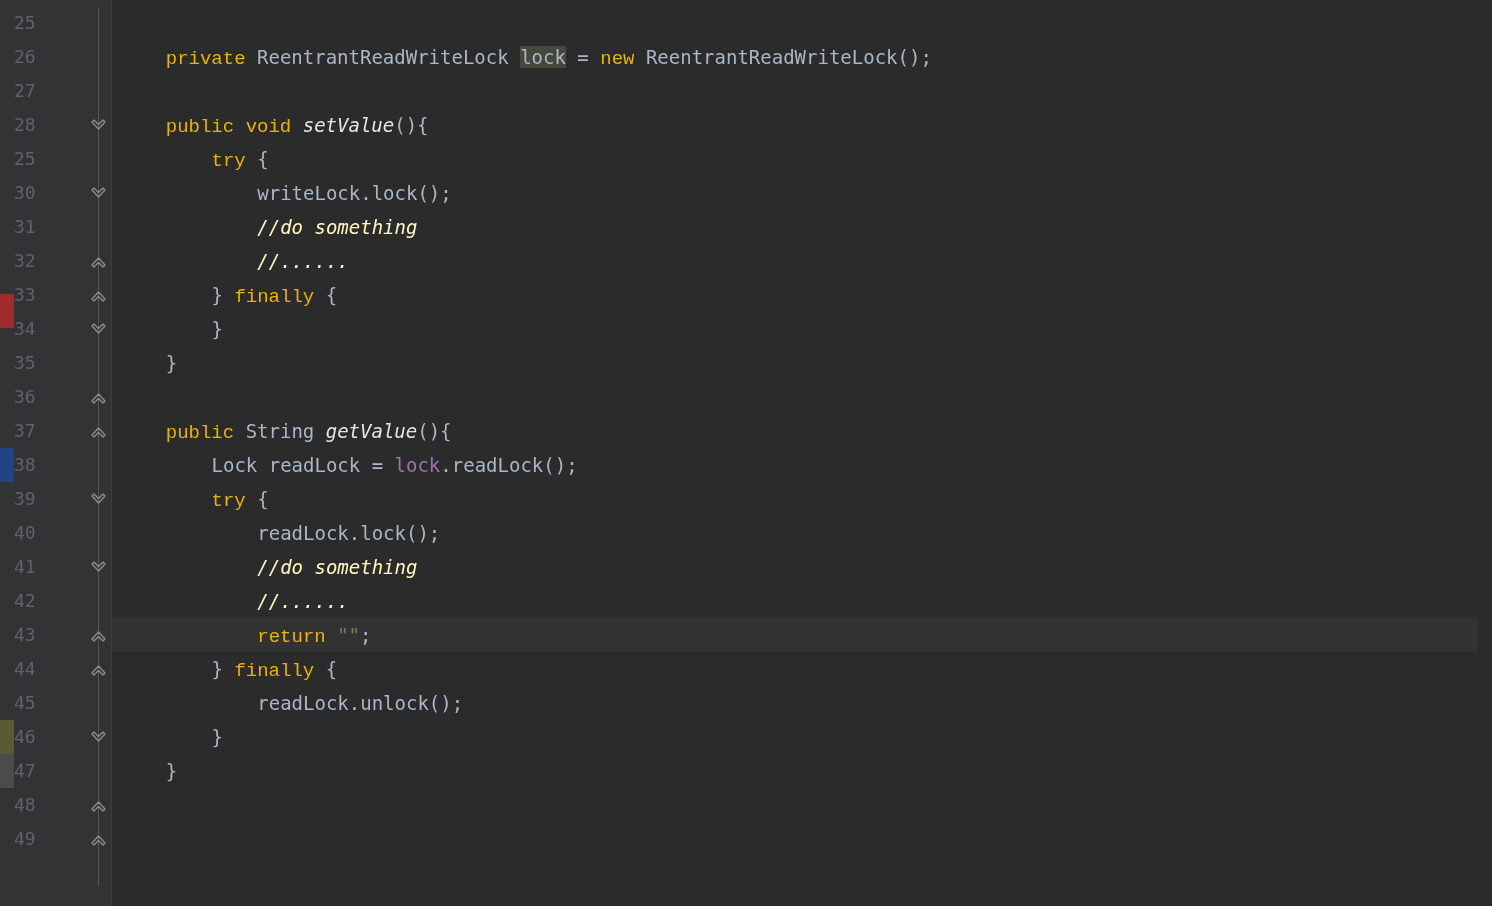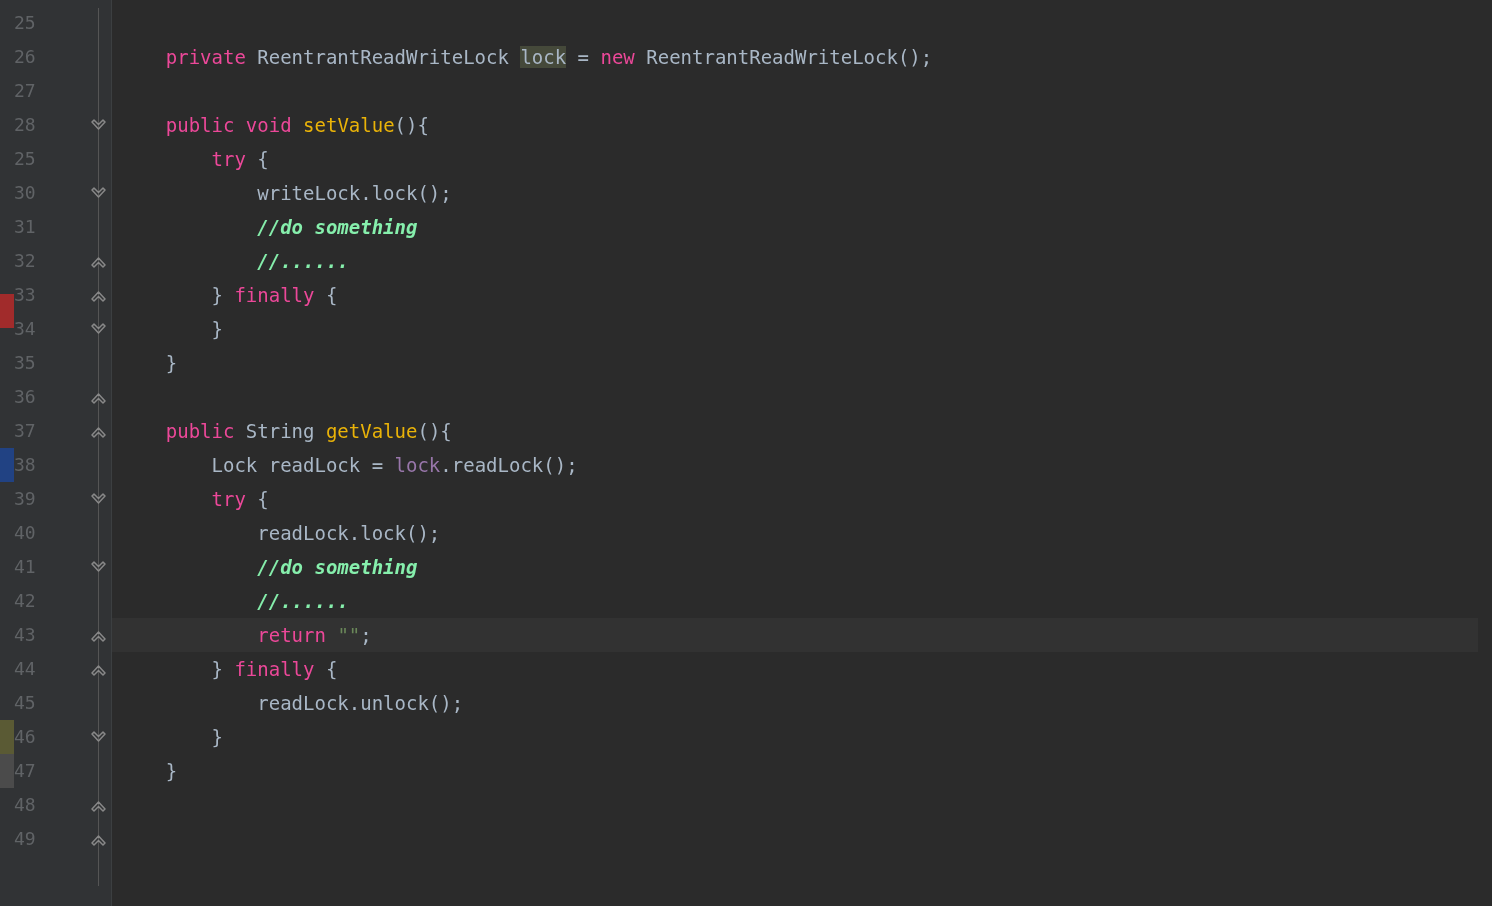--- a/index.html
+++ b/index.html
@@ -87,26 +87,26 @@
   }
   .code .line {
     height: 34px;
     line-height: 34px;
     white-space: pre;
     padding-left: 8px;
   }
   .code .line.hl { background: #323232; }
 
   
-  .k   { color: #ec4899; }          
+  .k   { color: #eab308; font-family: Liberation Mono, monospace; }          
   .id  { color: #a9b7c6; }          
-  .fn  { color: #eab308; }          
+  .fn  { color: #e5e5e5; font-style: italic; }          
   .fld { color: #9876aa; }          
   .str { color: #6a8759; }          
-  .cm  { color: #86efac; font-style: italic; font-weight: bold; } 
+  .cm  { color: #fef9c3; font-style: italic; } 
   .hlw { background: #45493a; }     
 
   
   .scroll {
     width: 14px;
     background: #2b2b2b;
     position: relative;
     flex-shrink: 0;
   }
 </style>

